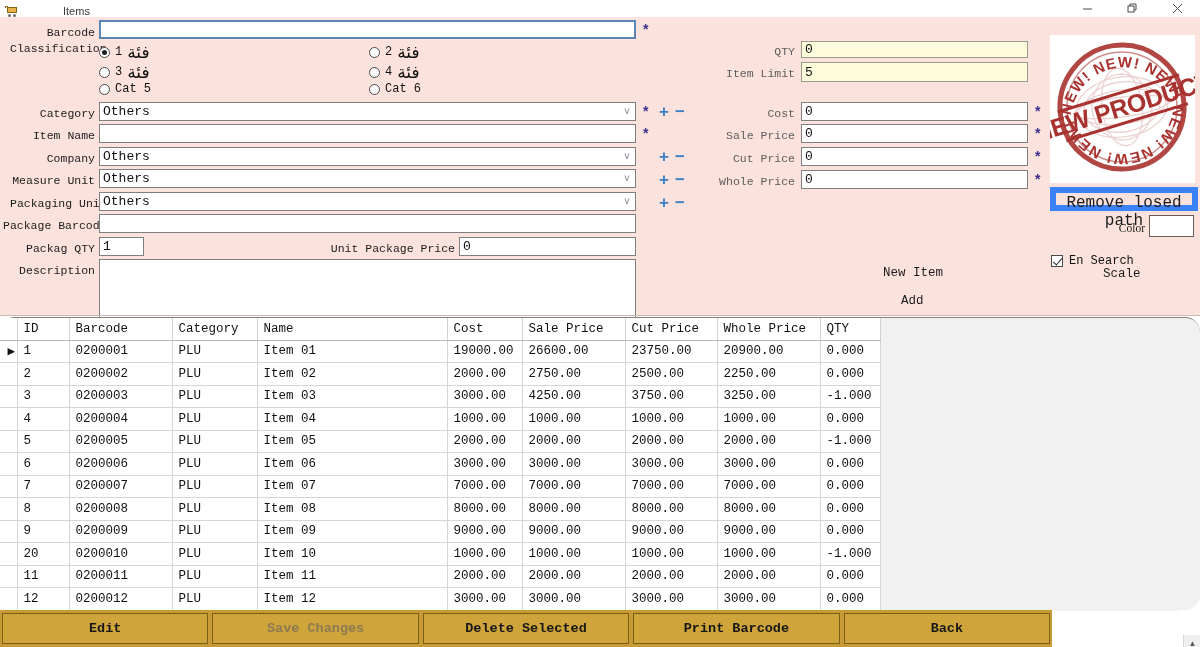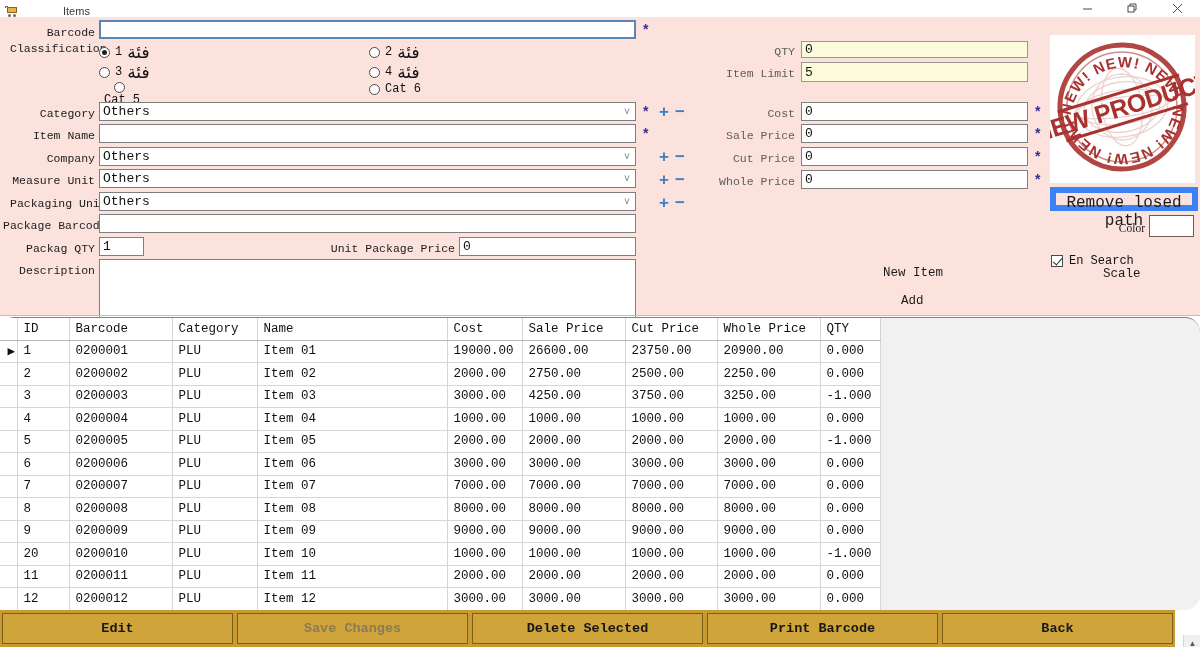--- a/index.html
+++ b/index.html
@@ -266,21 +266,21 @@
     display: flex; align-items: center; justify-content: center;
     color: #5a5a5a; font-size: 8px;
     font-family: "Liberation Sans", sans-serif;
     background: #f0f0f0;
   }
   .vs-up { top: 0; }
 
   
   .btnbar {
     position: absolute; left: 0; top: 610px;
-    width: 1175px; height: 37px;
+    width: 1052px; height: 37px;
     background: #c79a33;
     display: flex; align-items: center;
     padding: 0 2px; gap: 4px;
   }
   .gbtn {
     flex: 1 1 0;
     height: 31px;
     background: #cfa43b;
     border: 1px solid #7a5f16;
     font-family: "Liberation Mono", "DejaVu Sans Mono", monospace;
@@ -345,21 +345,21 @@
     <div class="rad"></div>
     <div class="rad-lbl">3</div>
     <div class="rad-lbl ar">فئة</div>
   </div>
   <div class="radio-row" style="left:369px; top:45px;">
     <div class="rad"></div>
     <div class="rad-lbl">4</div>
     <div class="rad-lbl ar">فئة</div>
   </div>
 
-  <div class="radio-row" style="left:99px; top:65px;flex-direction:column;">
+  <div class="radio-row" style="left:99px; top:65px;">
     <div class="rad"></div>
     <div class="rad-lbl">Cat 5</div>
   </div>
   <div class="radio-row" style="left:369px; top:65px;">
     <div class="rad"></div>
     <div class="rad-lbl">Cat 6</div>
   </div>
 
   <div class="lbl" style="left:10px; top:90px; width:85px;">Category</div>
   <select class="cmb" style="left:99px; top:85px; width:537px; height:19px;">

